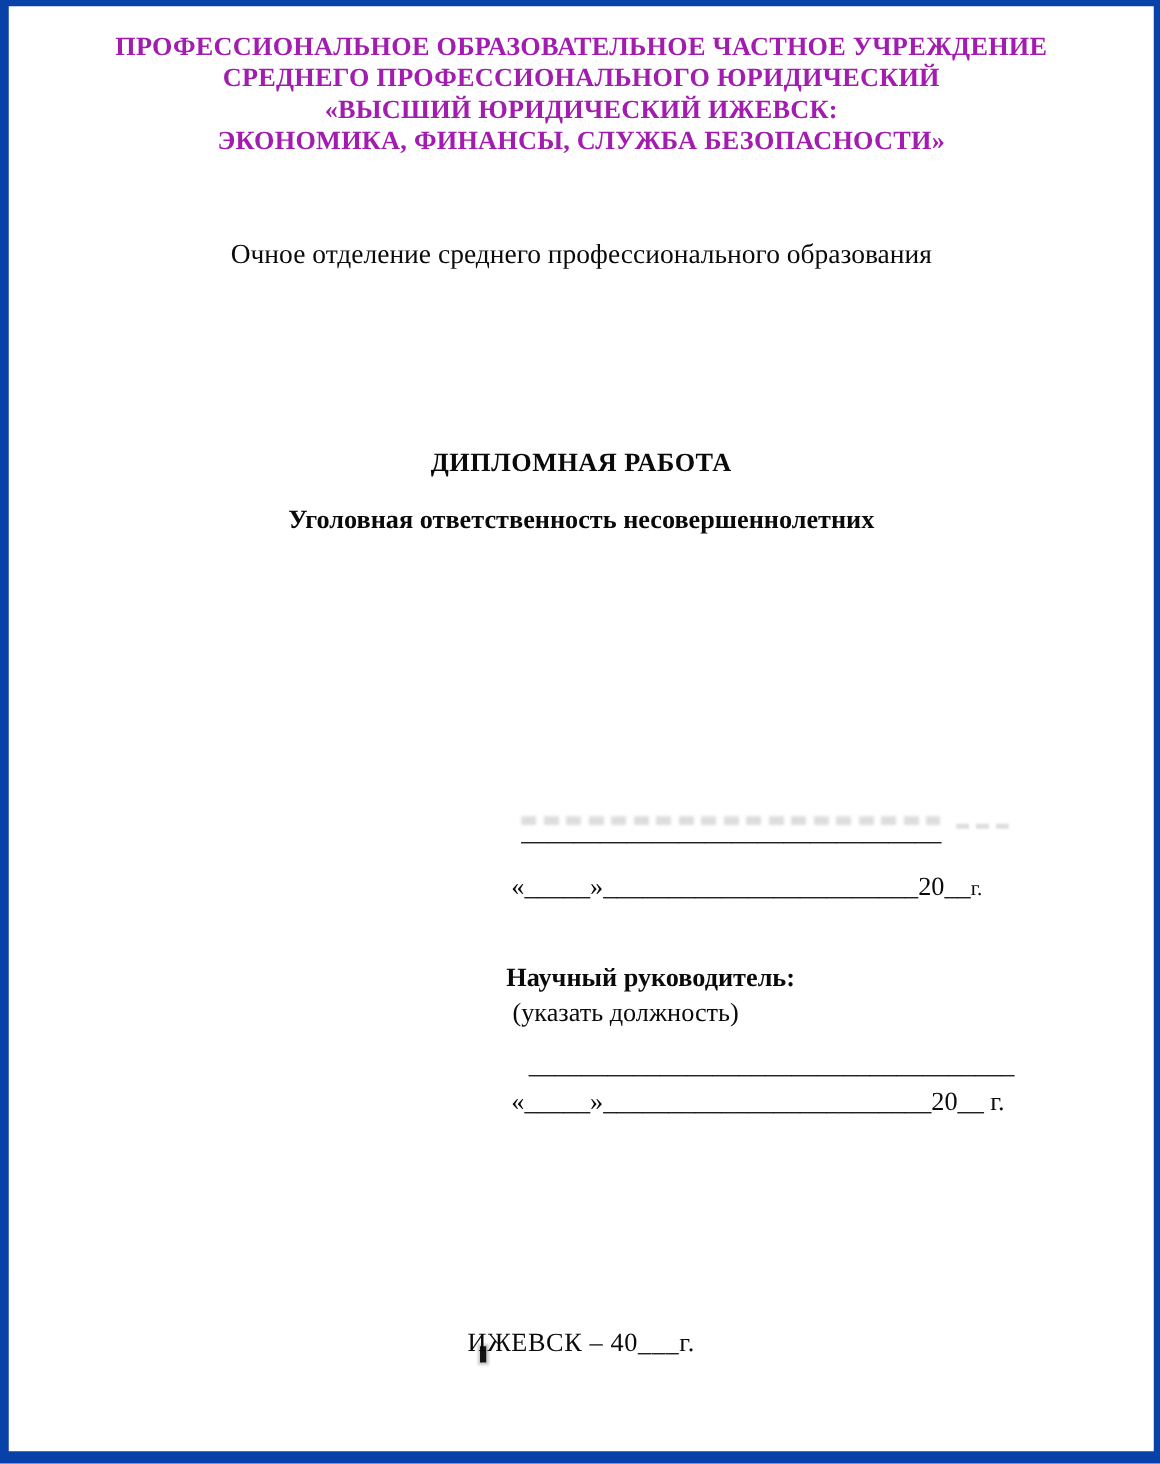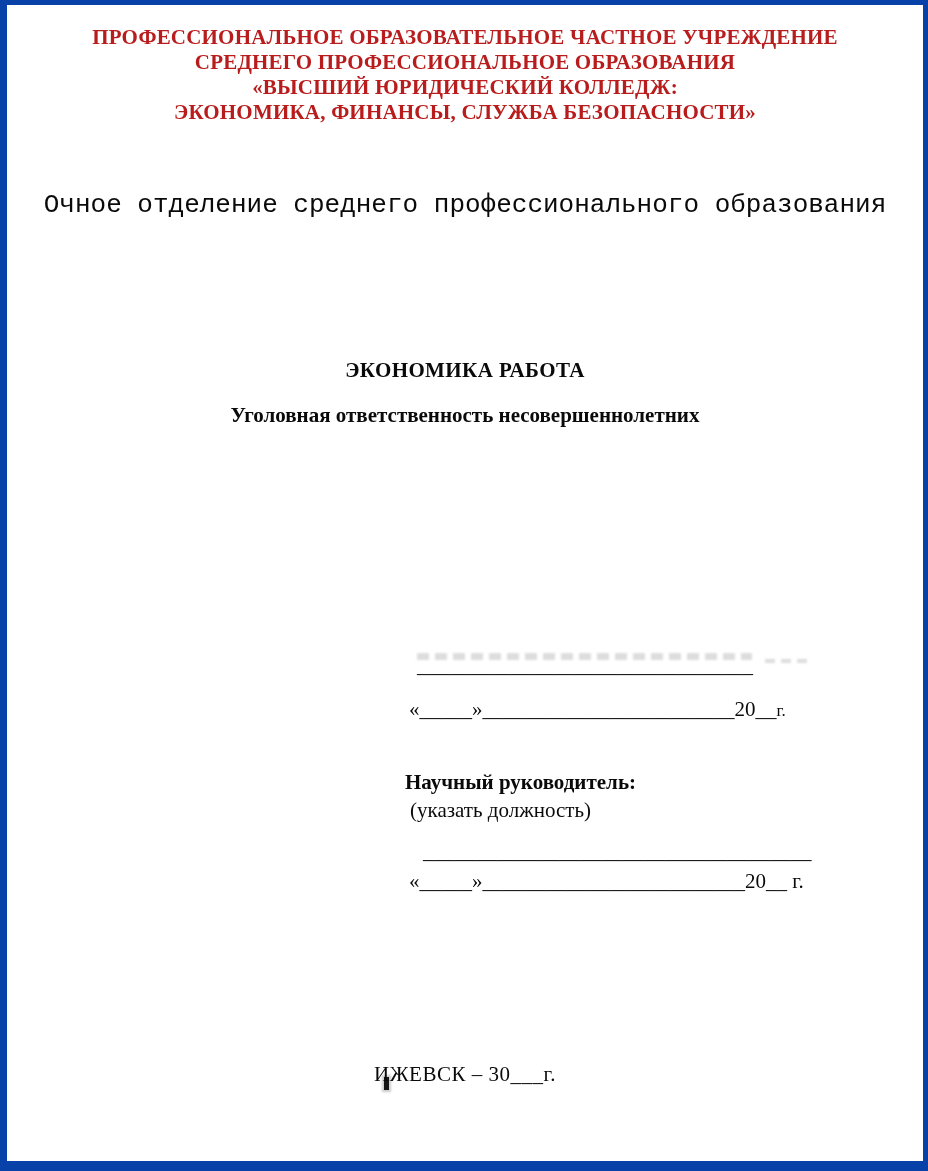--- a/index.html
+++ b/index.html
@@ -28,24 +28,24 @@
     right: 0;
     text-align: center;
   }
 
   .institution {
     top: 20px;
     font-weight: bold;
     font-size: 21px;
     line-height: 25px;
     letter-spacing: 0.2px;
-    color: #b91c1c;
+    color: #a21caf;
   }
 
-  .department { top: 185px; font-size: 26px; font-family: Liberation Mono, monospace; }
+  .department { top: 185px; font-size: 22px; }
 
   .work-type  { top: 353px; font-weight: bold; font-size: 21px; letter-spacing: .4px; }
   .work-topic { top: 398px; font-weight: bold; font-size: 21px; }
 
   .abs { position: absolute; white-space: nowrap; }
 
   .exec-line1 { left: 398px; top: 588px; }
   .exec-line2 { left: 403px; top: 616px; }
   .exec-sig   { left: 410px; top: 648px; }
   .exec-date  { left: 402px; top: 692px; }
@@ -89,28 +89,28 @@
     box-shadow: 0 0 2px 2px rgba(160,160,160,0.55);
   }
 </style>
 </head>
 <body>
 
 <div class="page">
 
   <div class="centered institution">
     <div>ПРОФЕССИОНАЛЬНОЕ ОБРАЗОВАТЕЛЬНОЕ ЧАСТНОЕ УЧРЕЖДЕНИЕ</div>
-    <div>СРЕДНЕГО ПРОФЕССИОНАЛЬНОЕ ОБРАЗОВАНИЯ</div>
-    <div>«ВЫСШИЙ ЮРИДИЧЕСКИЙ КОЛЛЕДЖ:</div>
+    <div>СРЕДНЕГО ПРОФЕССИОНАЛЬНОГО ЮРИДИЧЕСКИЙ</div>
+    <div>«ВЫСШИЙ ЮРИДИЧЕСКИЙ ИЖЕВСК:</div>
     <div>ЭКОНОМИКА, ФИНАНСЫ, СЛУЖБА БЕЗОПАСНОСТИ»</div>
   </div>
 
   <div class="centered department">Очное отделение среднего профессионального образования</div>
 
-  <div class="centered work-type">ЭКОНОМИКА РАБОТА</div>
+  <div class="centered work-type">ДИПЛОМНАЯ РАБОТА</div>
   <div class="centered work-topic">Уголовная ответственность несовершеннолетних</div>
 
 
   <div class="ghost-line"></div>
   <div class="ghost-line2"></div>
 
   <div class="abs exec-sig">________________________________</div>
   <div class="abs exec-date">
     <span>«_____»________________________20__</span><span class="small-g">г.</span>
   </div>
@@ -118,16 +118,16 @@
   <div class="abs sup-label">Научный руководитель:</div>
   <div class="abs sup-hint">(указать должность)</div>
   <div class="abs sup-sig">_____________________________________</div>
   <div class="abs sup-date">
     <span>«_____»_________________________20__</span><span> г.</span>
   </div>
 
   <div class="stray-mark"></div>
 
   <div class="centered footer-line">
-    <span>ИЖЕВСК – 30</span><span>___</span><span>г.</span>
+    <span>ИЖЕВСК – 40</span><span>___</span><span>г.</span>
   </div>
 
 </div>
 
 </body></html>

